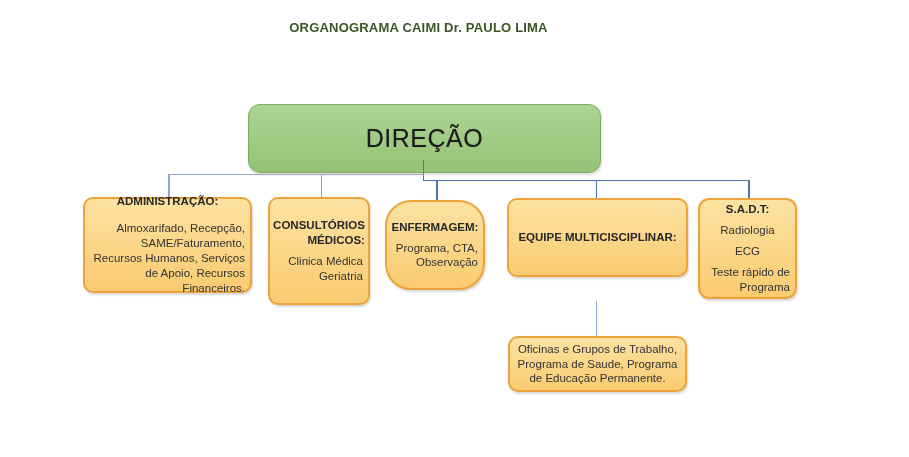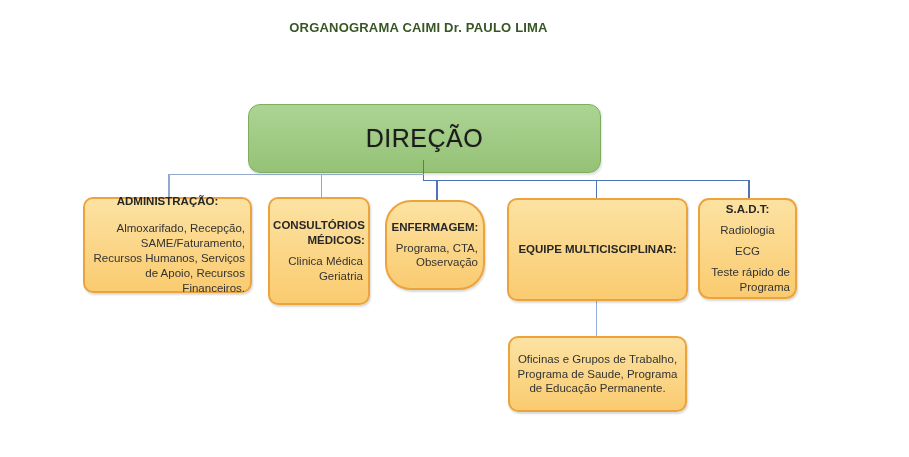--- a/index.html
+++ b/index.html
@@ -79,28 +79,28 @@
   <div class="dept-box spaced" style="left:268px; top:197px; width:102px; height:108px;">
     <div class="dept-header">CONSULTÓRIOS MÉDICOS:</div>
     <div class="dept-body">Clinica Médica Geriatria</div>
   </div>
 
   <div class="dept-box spaced" style="left:385px; top:200px; width:100px; height:90px;border-radius:26px;">
     <div class="dept-header">ENFERMAGEM:</div>
     <div class="dept-body">Programa, CTA, Observação</div>
   </div>
 
-  <div class="dept-box" style="left:507px; top:198px; width:181px; height:103px;">
+  <div class="dept-box" style="left:507px; top:198px; width:181px; height:79px;">
     <div class="dept-header">EQUIPE MULTICISCIPLINAR:</div>
   </div>
 
   <div class="dept-box spaced" style="left:698px; top:198px; width:99px; height:101px;border-radius:11px;">
     <div class="dept-header">S.A.D.T:</div>
     <div class="dept-body">Radiologia</div>
     <div class="dept-body">ECG</div>
     <div class="dept-body">Teste rápido de Programa</div>
   </div>
 
-  <div class="sub-box" style="left:508px; top:336px; width:179px; height:76px;">
+  <div class="sub-box" style="left:508px; top:336px; width:179px; height:56px;">
     <div>Oficinas e Grupos de Trabalho, Programa de Saude, Programa de Educação Permanente.</div>
   </div>
 
 </div>
 
 </body></html>

